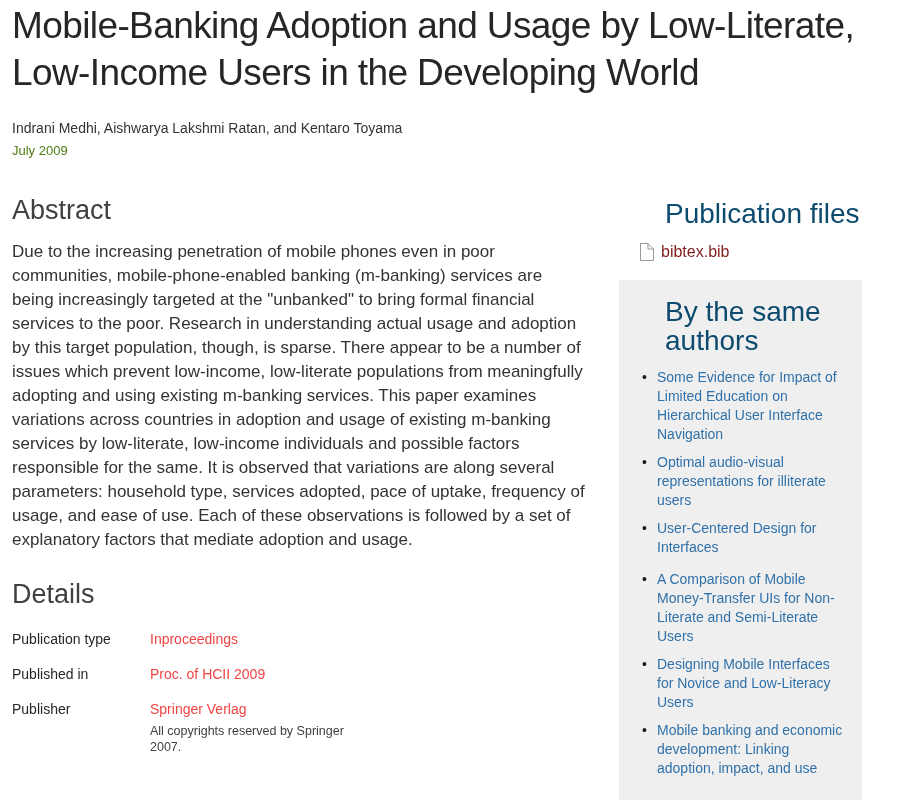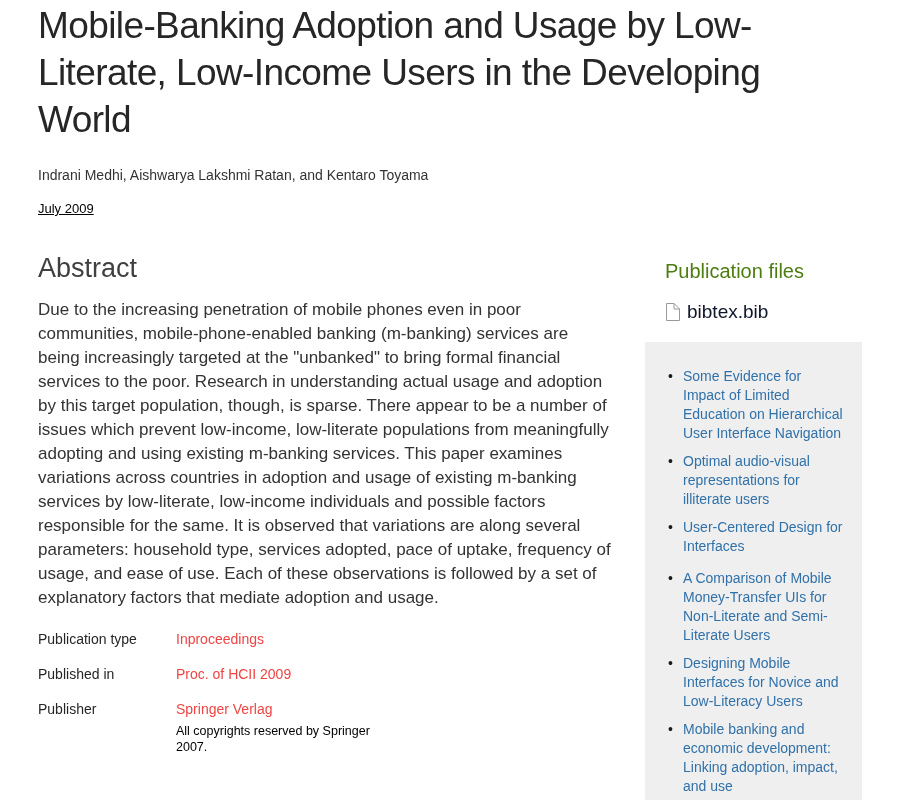--- a/index.html
+++ b/index.html
@@ -4,42 +4,41 @@
 <style>
   * { box-sizing: border-box; margin: 0; padding: 0; }
   html, body { width: 915px; height: 800px; }
   body {
     font-family: "Liberation Sans", "DejaVu Sans", sans-serif;
     color: #333333;
     background: #ffffff;
     overflow: hidden;
     position: relative;
   }
-  .page { width: 862px; height: 800px; overflow: hidden; padding-left: 26px; }
+  .page { width: 862px; height: 800px; overflow: hidden; }
 
   
   .header { padding: 2px 0 0 12px; }
   .page-title {
     font-size: 37px;
     font-weight: 300;
     line-height: 47px;
     letter-spacing: -0.6px;
     color: #262626;
     max-width: 903px;
   }
   .authors {
     margin-top: 24px;
     font-size: 14px;
     color: #333333;
   }
   .pub-date {
-    margin-top: 18px;
+    margin-top: 7px;
     font-size: 13px;
-    color: #000000;
-    text-decoration: underline;
+    color: #4d7c0f;
   }
 
   
   .main { display: flex; align-items: flex-start; }
   .col-left { margin-left: 12px; width: 585px; }
   .col-right { margin-left: 32px; width: 286px; }
 
   .section-heading {
     font-size: 27px;
     font-weight: 300;
@@ -69,41 +68,42 @@
   .details-value {
     font-size: 14px;
     color: #ef4444;
     line-height: 18px;
   }
   .details-note {
     margin-top: 5px;
     width: 205px;
     font-size: 12.5px;
     line-height: 16px;
-    color: #000000;
+    color: #404040;
   }
 
   
   .side-heading {
-    font-size: 20px;
+    font-size: 28px;
     font-weight: 300;
     line-height: 29px;
-    color: #4d7c0f;
+    color: #0c4a6e;
+    margin-left: 26px;
   }
   .pubfiles { padding-left: 20px; margin-top: 41px; }
   .file-row {
     margin-top: 15px;
     display: flex;
     align-items: center;
     gap: 7px;
   }
   .file-icon { flex: 0 0 auto; display: inline-flex; }
   .file-link {
-    font-size: 19px;
-    color: #0f172a;
+    font-size: 16px;
+    color: #7f1d1d;
     text-decoration: none;
     cursor: pointer;
   }
 
   .side-panel {
     margin-top: 19px;
     background: #efefef;
     padding: 12px 18px 20px 20px;
   }
   .panel-heading { margin-top: 5px; }
@@ -142,20 +142,21 @@
     <div class="authors">Indrani Medhi, Aishwarya Lakshmi Ratan, and Kentaro Toyama</div>
     <div class="pub-date">July 2009</div>
   </div>
 
   <div class="main">
 
     <div class="col-left">
       <h2 class="section-heading abstract-heading">Abstract</h2>
       <p class="abstract-text">Due to the increasing penetration of mobile phones even in poor communities, mobile-phone-enabled banking (m-banking) services are being increasingly targeted at the "unbanked" to bring formal financial services to the poor. Research in understanding actual usage and adoption by this target population, though, is sparse. There appear to be a number of issues which prevent low-income, low-literate populations from meaningfully adopting and using existing m-banking services. This paper examines variations across countries in adoption and usage of existing m-banking services by low-literate, low-income individuals and possible factors responsible for the same. It is observed that variations are along several parameters: household type, services adopted, pace of uptake, frequency of usage, and ease of use. Each of these observations is followed by a set of explanatory factors that mediate adoption and usage.</p>
 
+      <h2 class="section-heading details-heading">Details</h2>
       <div class="details-table">
         <div class="details-row">
           <div class="details-label">Publication type</div>
           <div class="details-value">Inproceedings</div>
         </div>
         <div class="details-row">
           <div class="details-label">Published in</div>
           <div class="details-value">Proc. of HCII 2009</div>
         </div>
         <div class="details-row">
@@ -177,20 +178,21 @@
             <svg width="15" height="18" viewBox="0 0 15 18">
               <path d="M1.5 0.5 h7.5 l5.5 5.5 v11.5 h-13 z" fill="#ffffff" stroke="#999999" stroke-width="1"></path>
               <path d="M9 0.5 v5.5 h5.5" fill="none" stroke="#999999" stroke-width="1"></path>
             </svg>
           </span>
           <a class="file-link">bibtex.bib</a>
         </div>
       </div>
 
       <div class="side-panel">
+        <h3 class="side-heading panel-heading">By the same authors</h3>
         <ul class="side-list">
           <li><a>Some Evidence for Impact of Limited Education on Hierarchical User Interface Navigation</a></li>
           <li><a>Optimal audio-visual representations for illiterate users</a></li>
           <li><a>User-Centered Design for Interfaces</a></li>
         </ul>
 
         <ul class="side-list">
           <li><a>A Comparison of Mobile Money-Transfer UIs for Non-Literate and Semi-Literate Users</a></li>
           <li><a>Designing Mobile Interfaces for Novice and Low-Literacy Users</a></li>
           <li><a>Mobile banking and economic development: Linking adoption, impact, and use</a></li>

